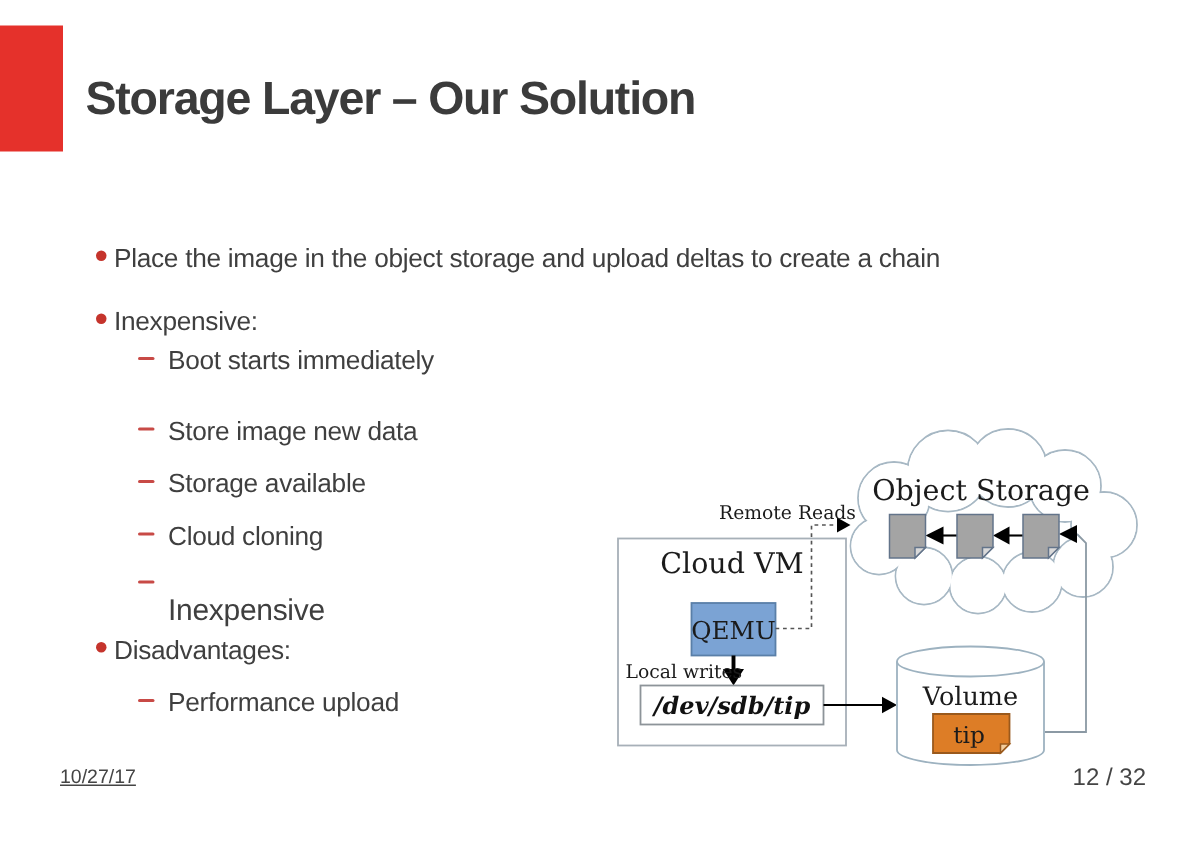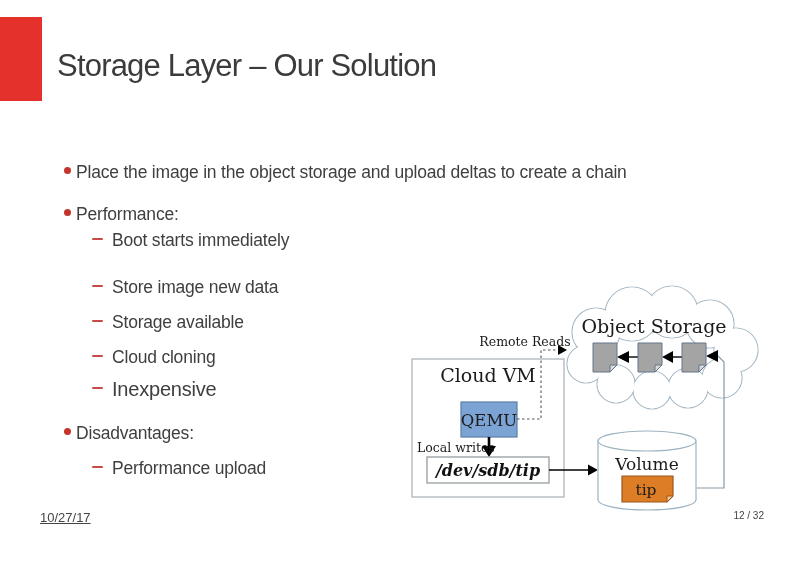--- a/index.html
+++ b/index.html
@@ -4,48 +4,48 @@
 <style>
   html,body{margin:0;padding:0;}
   body{
     width:800px;height:566px;position:relative;background:#ffffff;
     font-family:"Liberation Sans","DejaVu Sans",sans-serif;
     overflow:hidden;
   }
   .accent-bar{position:absolute;left:0;top:17px;width:42px;height:84px;background:#e5312b;}
   .slide-title{
     position:absolute;left:57px;top:48px;margin:0;
-    font-size:31px;font-weight:normal;letter-spacing:-0.8px;color:#3b3b3b;
+    font-size:31px;font-weight:bold;letter-spacing:-0.8px;color:#3b3b3b;
   }
   .bullet-row{position:absolute;left:0;width:780px;height:26px;}
   .b-dot{position:absolute;left:64px;top:8px;width:7px;height:7px;border-radius:50%;background:#c5342c;}
   .b-dash{position:absolute;left:92px;top:11px;width:11px;height:2px;border-radius:2px;background:#c84a46;}
   .b-text{display:block;color:#3f3f3f;font-size:17.5px;line-height:26px;letter-spacing:-0.2px;white-space:nowrap;}
   .lvl1 .b-text{padding-left:76px;}
   .lvl2 .b-text{padding-left:112px;}
-  .b-large .b-text{font-size:20px;}
+  .b-large .b-text{font-size:20px;margin-top:18px;}
   .footer-date{position:absolute;left:40px;top:510px;font-size:13px;color:#444;text-decoration:underline;}
-  .footer-page{position:absolute;right:36px;top:510px;font-size:10px;color:#444;}
+  .footer-page{position:absolute;right:36px;top:510px;font-size:16px;color:#444;}
   .diagram-svg{position:absolute;left:400px;top:280px;}
   .serif-label{font-family:"DejaVu Serif","Liberation Serif",serif;fill:#1b1b1b;}
   .device-label{font-family:"DejaVu Serif","Liberation Serif",serif;font-style:italic;font-weight:bold;fill:#111;}
 </style>
 </head>
 <body>
 
 <div class="accent-bar"></div>
 <h1 class="slide-title">Storage Layer – Our Solution</h1>
 
 <div class="bullet-row lvl1" style="top:159px">
   <span class="b-dot"></span>
   <span class="b-text">Place the image in the object storage and upload deltas to create a chain</span>
 </div>
 <div class="bullet-row lvl1" style="top:201px">
   <span class="b-dot"></span>
-  <span class="b-text">Performance:</span>
+  <span class="b-text">Inexpensive:</span>
 </div>
 <div class="bullet-row lvl2" style="top:227px">
   <span class="b-dash"></span>
   <span class="b-text">Boot starts immediately</span>
 </div>
 <div class="bullet-row lvl2" style="top:274px">
   <span class="b-dash"></span>
   <span class="b-text">Store image new data</span>
 </div>
 <div class="bullet-row lvl2" style="top:309px">

